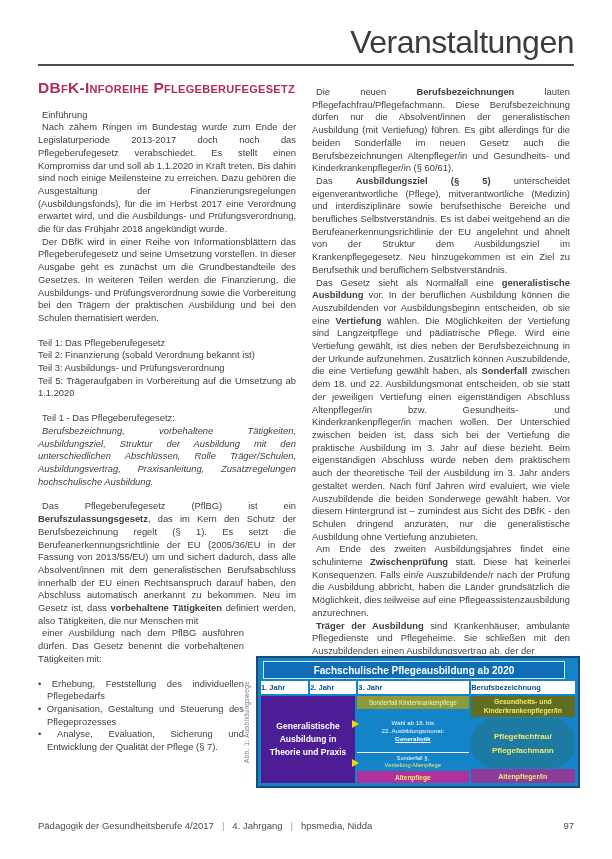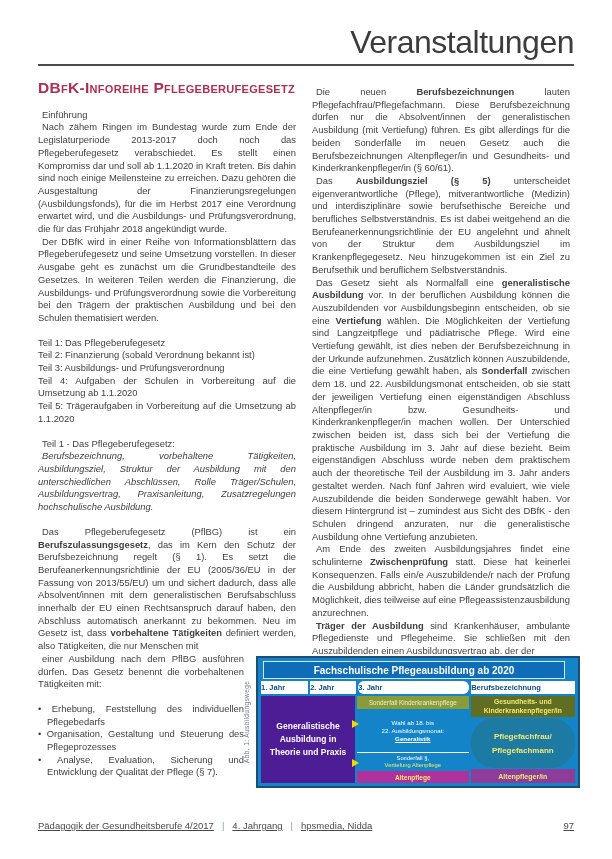--- a/index.html
+++ b/index.html
@@ -48,21 +48,21 @@
   }
   .fig-title{
     background:#0e6db6;border:1px solid #d6e7f4;color:#ffffff;
     font-weight:bold;font-size:10px;text-align:center;padding:2.5px 0;margin:0 10px 2px 2px;
   }
   .fig-header{display:flex;gap:2px;margin-bottom:2px;}
   .fig-header div{
     background:#ffffff;color:#0d4f86;font-weight:bold;font-size:7.5px;
     text-align:left;padding:2px 0;
   }
-  .w1{width:15.3%;}.w2{width:15%;}.w3{width:36%;border-radius:6px;}.w4{width:33.7%;}
+  .w1{width:15.3%;}.w2{width:15%;}.w3{width:36%;}.w4{width:33.7%;}
   .fig-body{display:flex;gap:2px;flex:1;min-height:0;}
   .fig-main{
     width:30.3%;background:#4c1d95;color:#ffffff;font-weight:bold;font-size:8.5px;
     display:flex;align-items:center;justify-content:center;text-align:center;
     padding:0 6px;box-sizing:border-box;line-height:13px;
   }
   .fig-year3{width:36%;display:flex;flex-direction:column;position:relative;}
   .y3-top{background:#8a9b3a;color:#f3efc0;font-size:6.3px;text-align:center;padding:3px 0;}
   .y3-mid{
     background:#1484c8;color:#ffffff;flex:1;display:flex;flex-direction:column;
@@ -84,21 +84,21 @@
   .fig-results{width:33.7%;display:flex;flex-direction:column;gap:1px;}
   .res-1{background:#5f6e22;color:#f2e96e;font-weight:bold;font-size:6.8px;text-align:center;
     padding:2px 2px;line-height:8.5px;}
   .res-2{background:#1c7aa3;color:#f2e96e;font-weight:bold;font-size:8px;flex:1;
     display:flex;flex-direction:column;align-items:center;justify-content:center;gap:5px;text-align:center;border-radius:24px;}
   .res-3{background:#8e3c9a;color:#f2e96e;font-weight:bold;font-size:7px;text-align:center;padding:3.5px 0;}
 
   
   .footer{
     position:absolute;left:38px;top:820px;width:536px;
-    display:flex;align-items:center;font-size:9.5px;color:#4a4a4a;text-decoration:underline;
+    display:flex;align-items:center;font-size:9.5px;color:#4a4a4a;
   }
   .footer .sep{color:#8aa2b8;padding:0 8px;}
   .footer .pageno{margin-left:auto;}
 </style>
 </head>
 <body>
 
 <div class="page">
 
   <div class="header-title">Veranstaltungen</div>
@@ -107,21 +107,20 @@
   <div class="col col-left">
     <h2 class="article-title">DBfK-Inforeihe Pflegeberufegesetz</h2>
     <p class="subhead">Einführung</p>
     <p>Nach zähem Ringen im Bundestag wurde zum Ende der Legislaturperiode 2013-2017 doch noch das Pflegeberufegesetz verabschiedet. Es stellt einen Kompromiss dar und soll ab 1.1.2020 in Kraft treten. Bis dahin sind noch einige Meilensteine zu erreichen. Dazu gehören die Ausgestaltung der Finanzierungsregelungen (Ausbildungsfonds), für die im Herbst 2017 eine Verordnung erwartet wird, und die Ausbildungs- und Prüfungsverordnung, die für das Frühjahr 2018 angekündigt wurde.</p>
     <p>Der DBfK wird in einer Reihe von Informationsblättern das Pflegeberufegesetz und seine Umsetzung vorstellen. In dieser Ausgabe geht es zunächst um die Grundbestandteile des Gesetzes. In weiteren Teilen werden die Finanzierung, die Ausbildungs- und Prüfungsverordnung sowie die Vorbereitung bei den Trägern der praktischen Ausbildung und bei den Schulen thematisiert werden.</p>
     <div class="gap"></div>
     <div class="parts-list">
         <div>Teil 1: Das Pflegeberufegesetz</div>
         <div>Teil 2: Finanzierung (sobald Verordnung bekannt ist)</div>
         <div>Teil 3: Ausbildungs- und Prüfungsverordnung</div>
-        <div>Teil 4: Aufgaben der Schulen in Vorbereitung auf die Umsetzung ab 1.1.2020</div>
         <div>Teil 5: Trägeraufgaben in Vorbereitung auf die Umsetzung ab 1.1.2020</div>
       </div>
     <div class="gap"></div>
     <p class="subhead">Teil 1 - Das Pflegeberufegesetz:</p>
     <p class="topics">Berufsbezeichnung, vorbehaltene Tätigkeiten, Ausbildungsziel, Struktur der Ausbildung mit den unterschiedlichen Abschlüssen, Rolle Träger/Schulen, Ausbildungsvertrag, Praxisanleitung, Zusatzregelungen hochschulische Ausbildung.</p>
     <div class="gap"></div>
     <p><span>Das Pflegeberufegesetz (PflBG) ist ein </span><span class="b">Berufszulassungsgesetz</span><span>, das im Kern den Schutz der Berufsbezeichnung regelt (§ 1). Es setzt die Berufeanerkennungsrichtlinie der EU (2005/36/EU in der Fassung von 2013/55/EU) um und sichert dadurch, dass alle Absolvent/innen mit dem generalistischen Berufsabschluss innerhalb der EU einen Rechtsanspruch darauf haben, den Abschluss automatisch anerkannt zu bekommen. Neu im Gesetz ist, dass </span><span class="b">vorbehaltene Tätigkeiten</span><span> definiert werden, also Tätigkeiten, die nur Menschen mit</span></p>
     <div class="narrow">
       <p>einer Ausbildung nach dem PflBG ausführen dürfen. Das Gesetz benennt die vorbehaltenen Tätigkeiten mit:</p>
       <div class="gap"></div>

